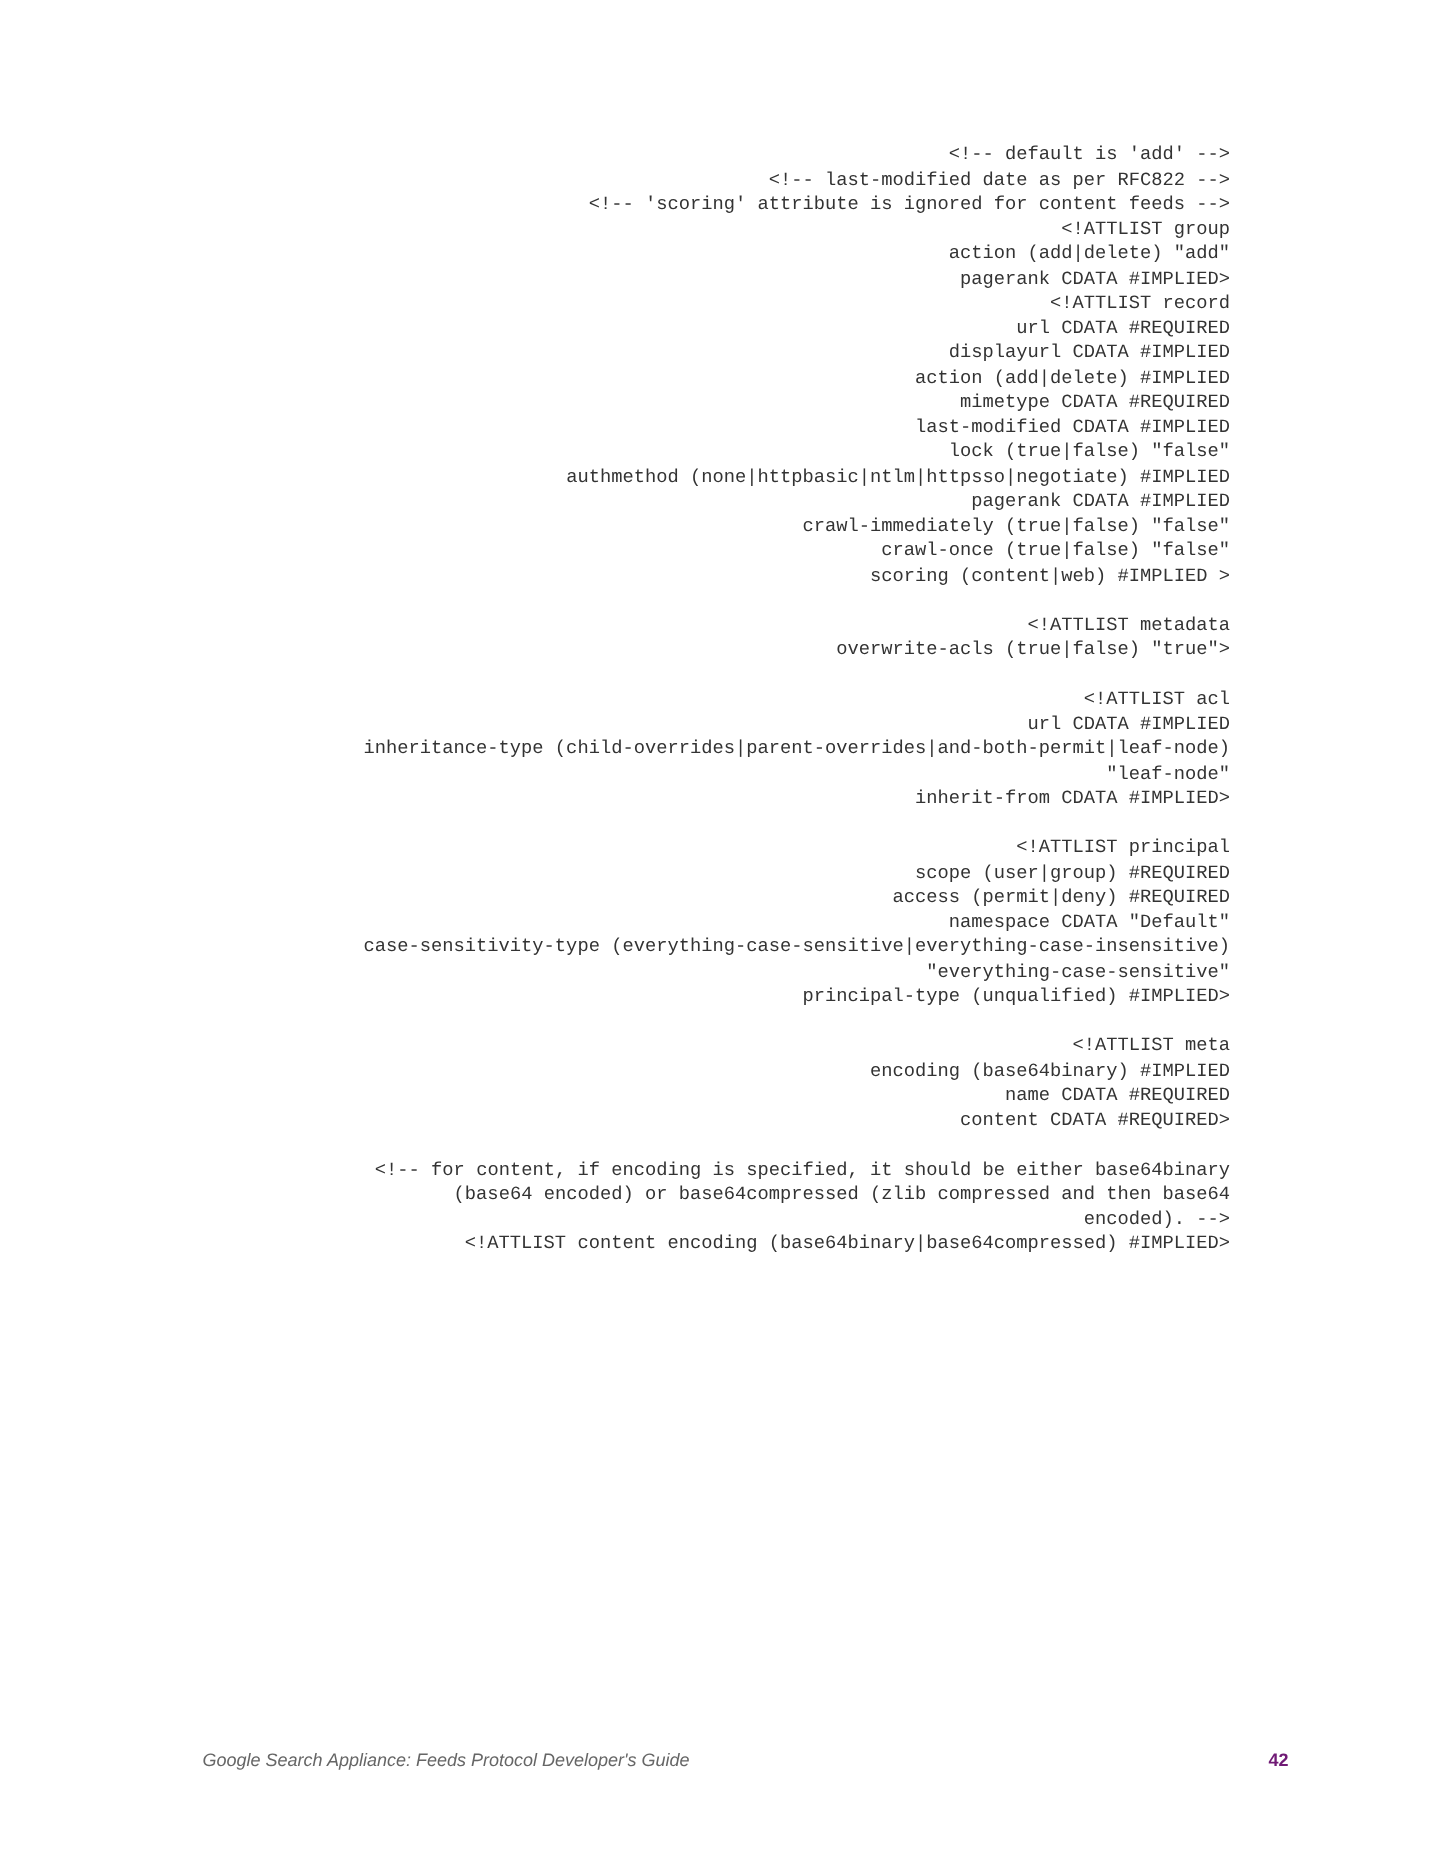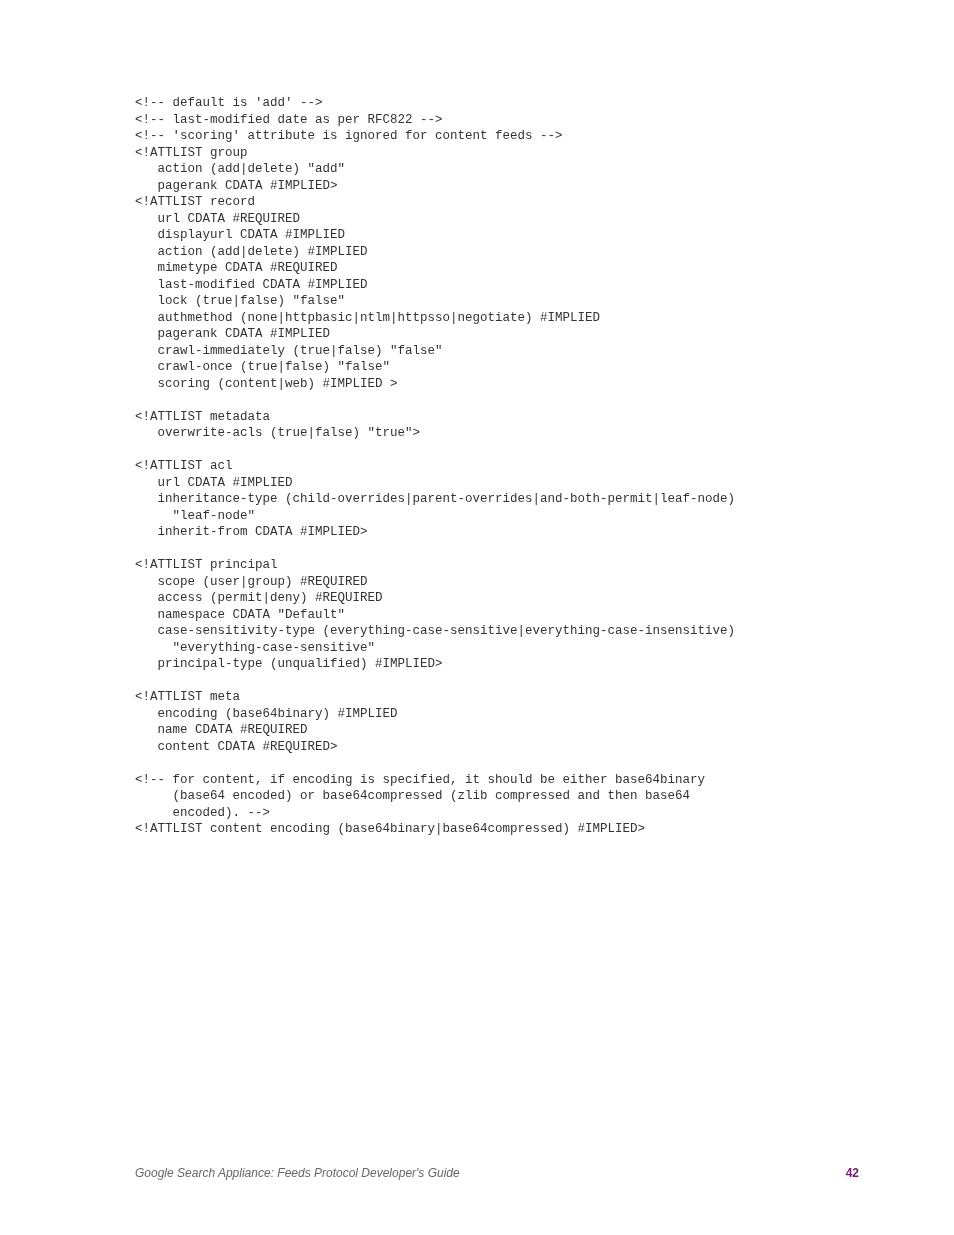--- a/index.html
+++ b/index.html
@@ -13,20 +13,21 @@
   .content {
     padding: 95px 0 0 135px;
     width: 820px;
   }
   .code-block {
     font-family: 'Courier New', Courier, monospace;
     font-size: 12.5px;
     line-height: 16.5px;
     color: #333333;
     white-space: pre;
+    text-align: right;
   }
   .footer {
     position: absolute;
     bottom: 55px;
     left: 135px;
     right: 95px;
     display: flex;
     justify-content: space-between;
     align-items: center;
   }

